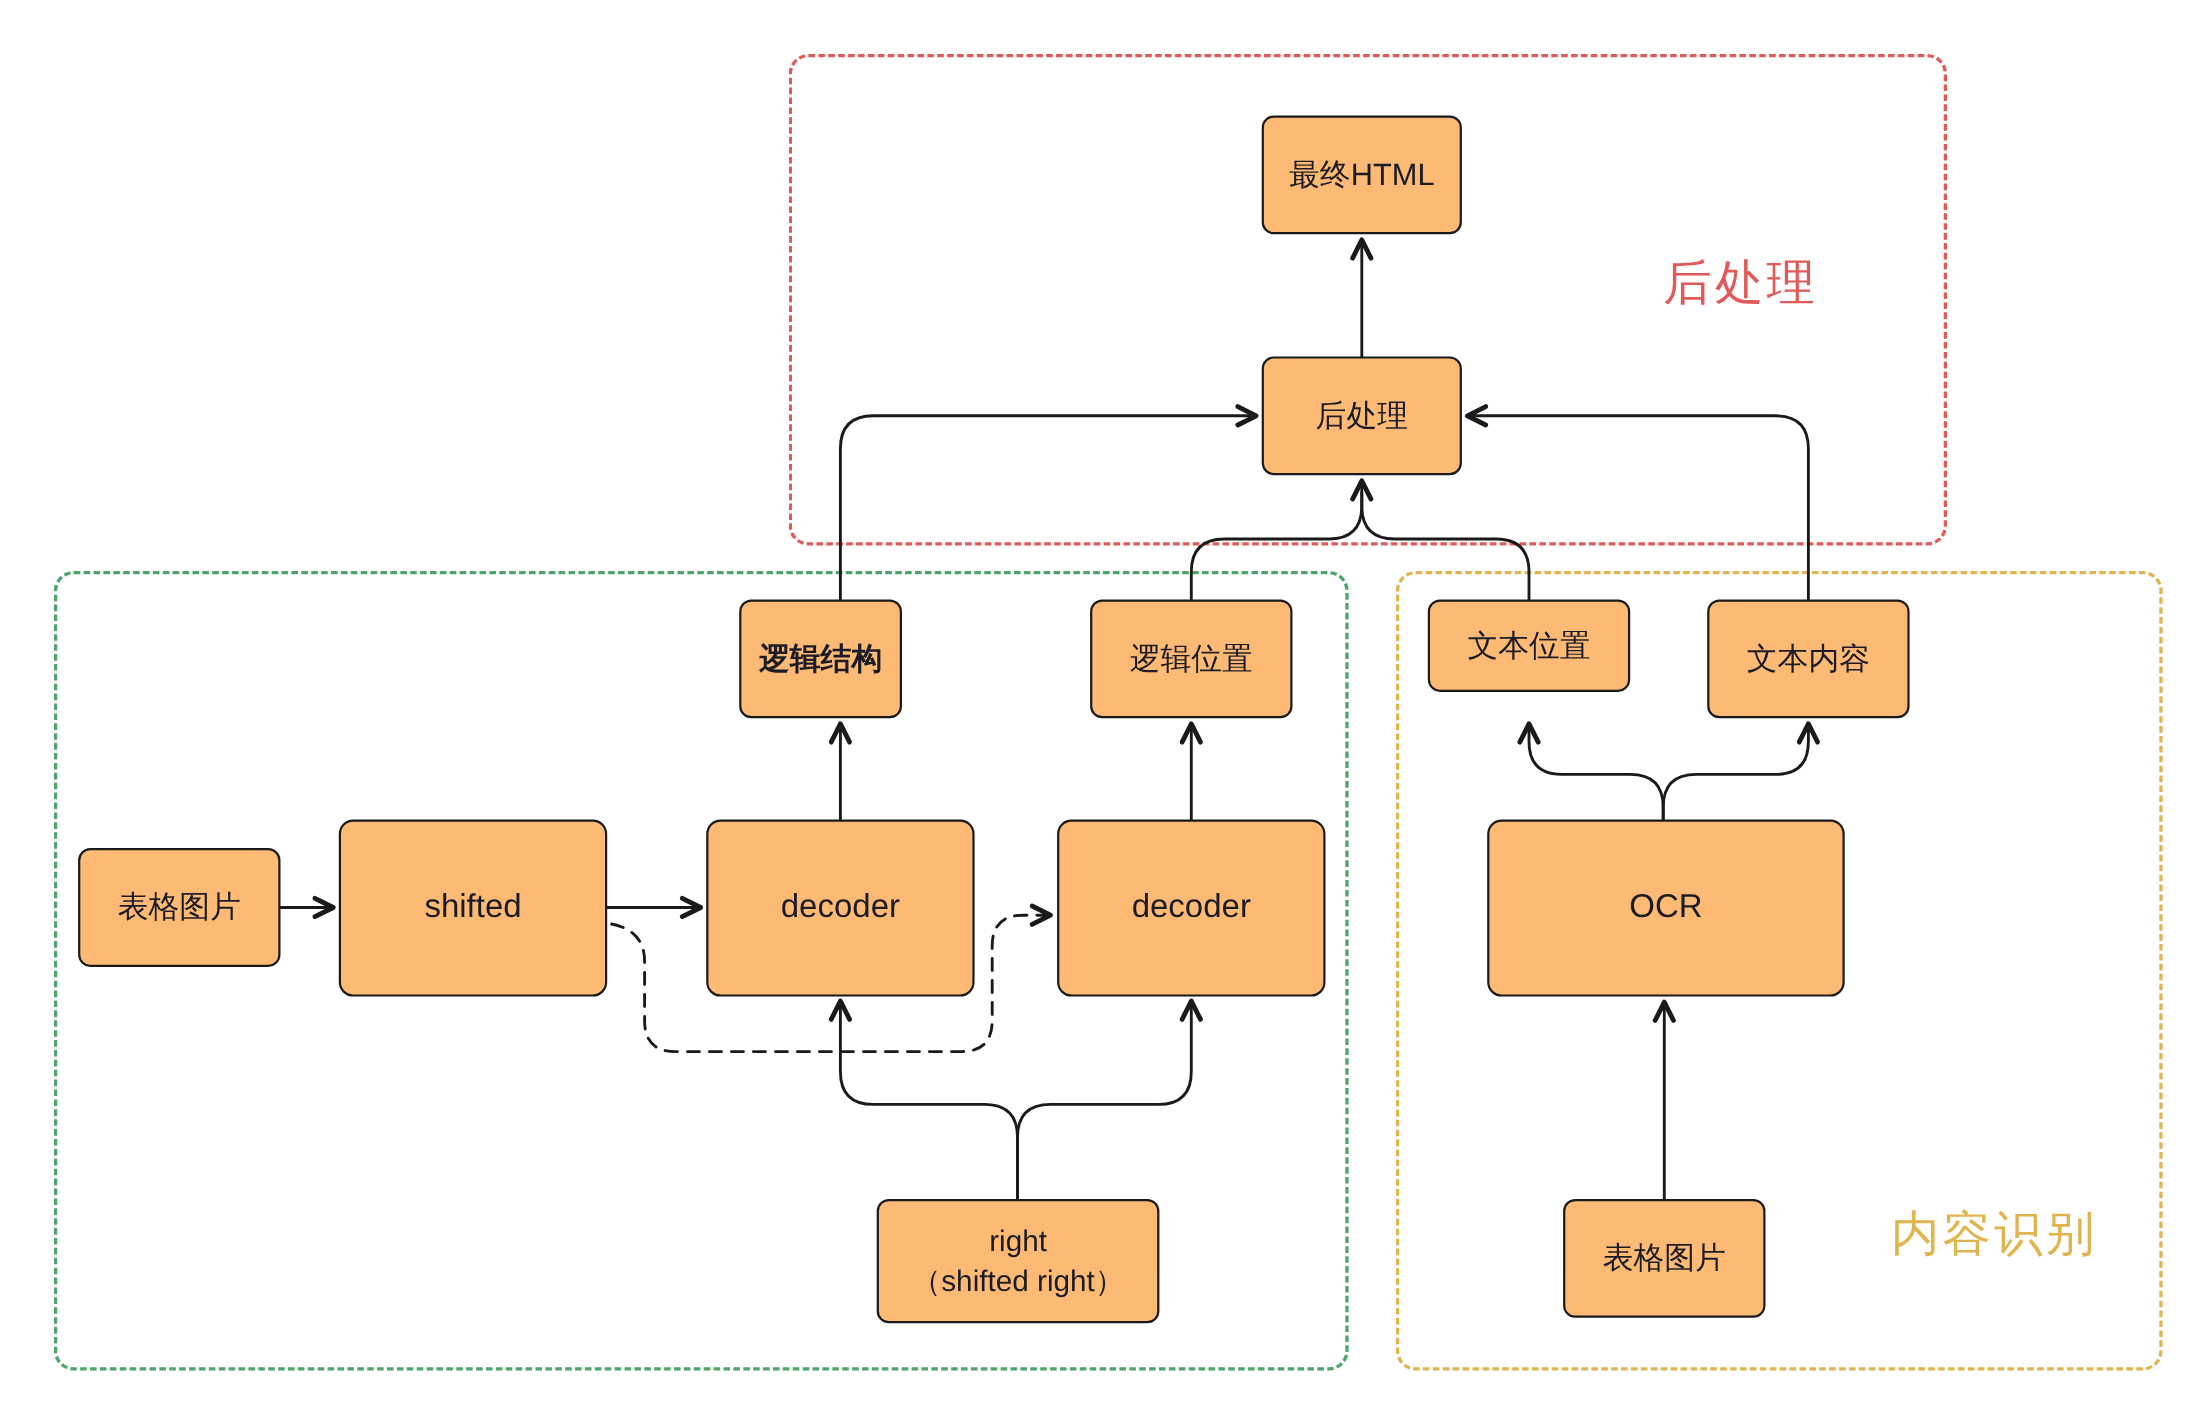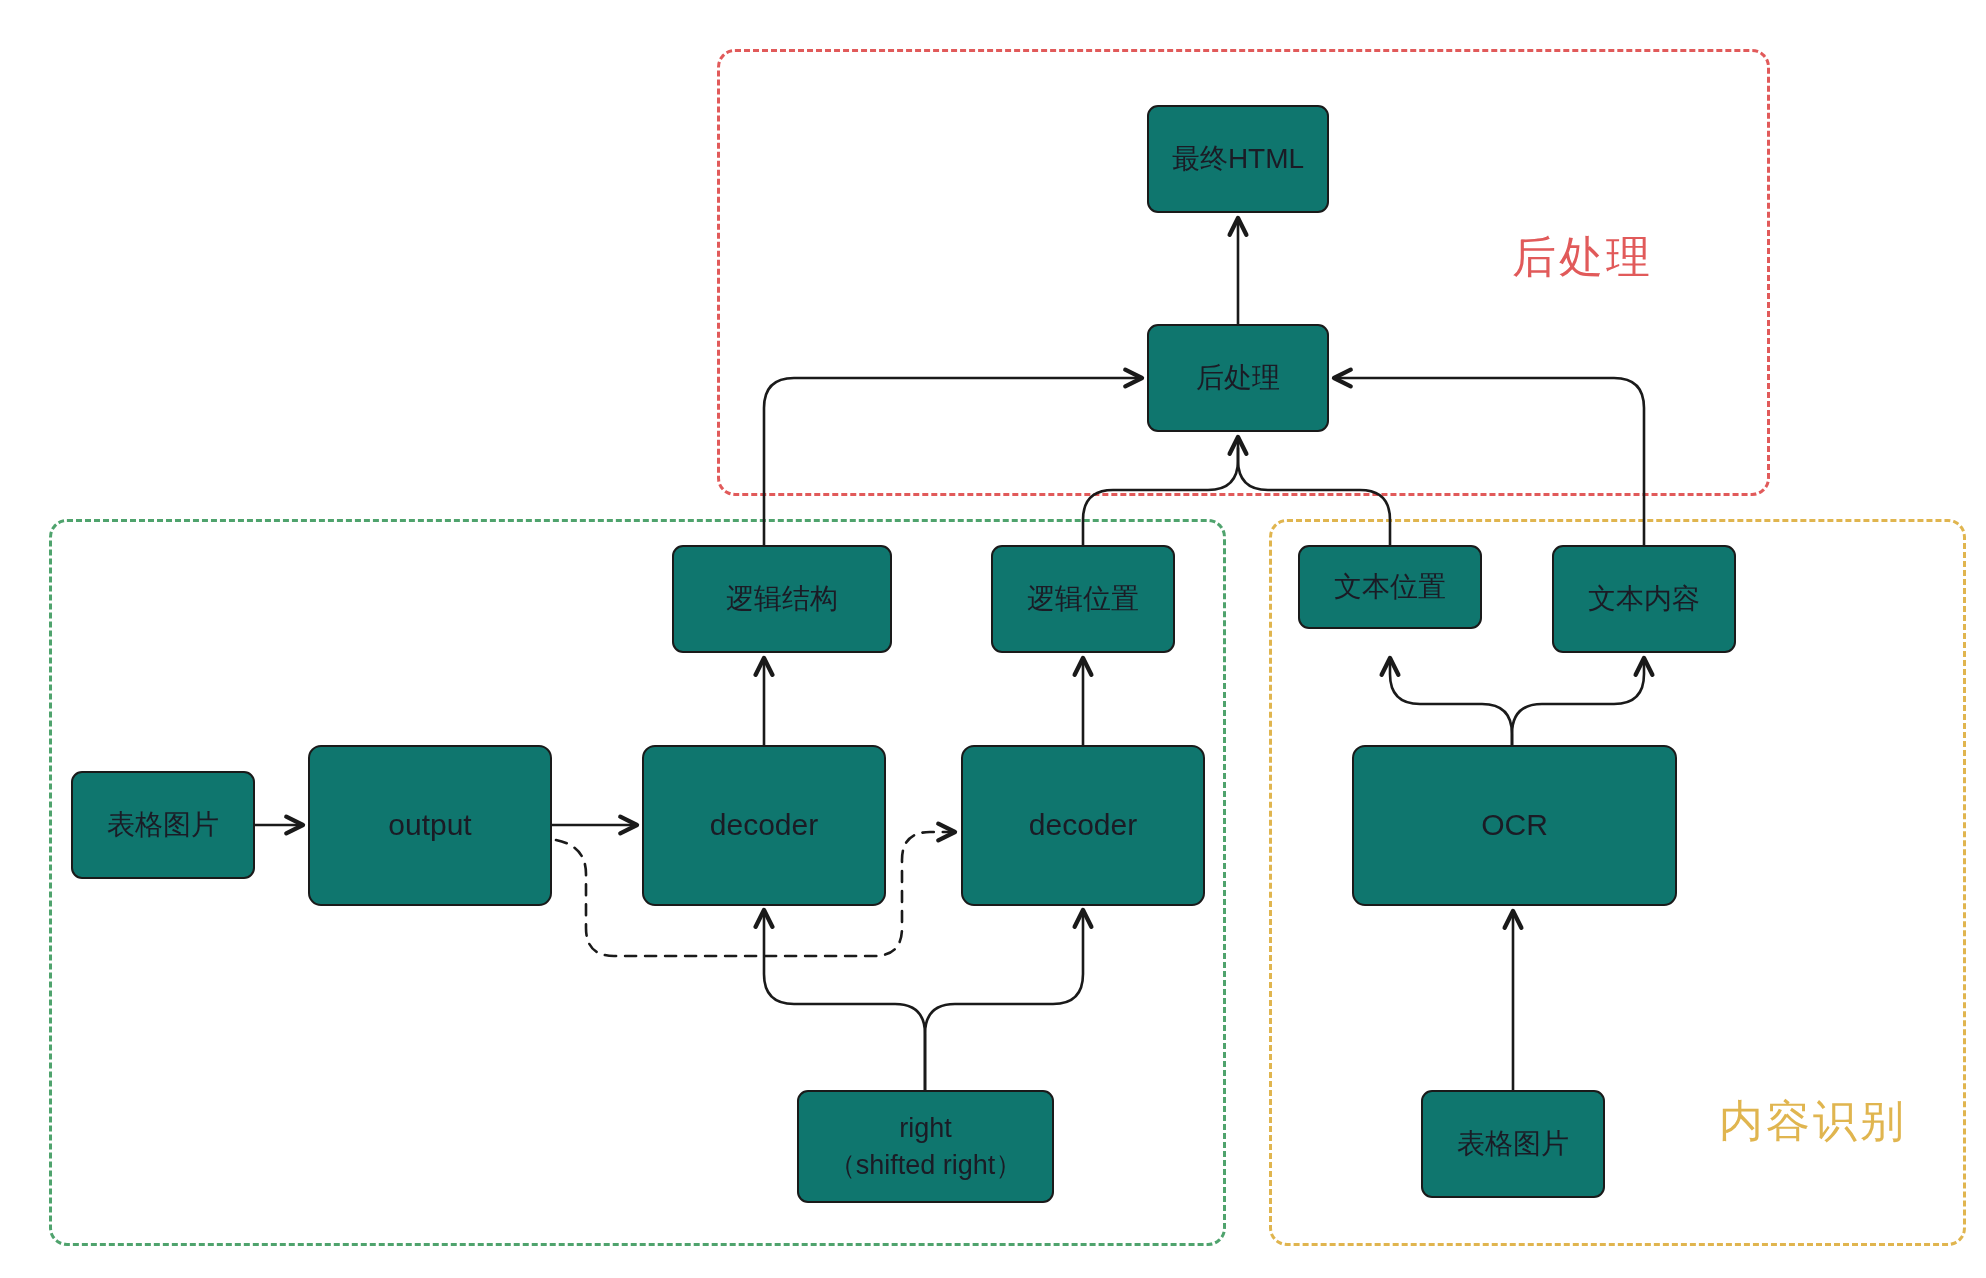--- a/index.html
+++ b/index.html
@@ -34,21 +34,21 @@
   .region-label.red    { color: #e15a5a; }
   .region-label.green  { color: #4fa36d; }
   .region-label.yellow { color: #e0b54f; }
 
   .node {
     position: absolute;
     display: flex;
     align-items: center;
     justify-content: center;
     text-align: center;
-    background: #0f766e;
+    background: #fdba74;
     border: 2.5px solid #1a1a1a;
     border-radius: 11px;
     font-size: 28px;
     color: #1b1b25;
     line-height: 1.35;
   }
   .node.large { font-size: 30px; border-radius: 13px; }
   .node.two-line { font-size: 27px; }
 
   svg.arrows {
@@ -113,27 +113,27 @@
 
     <path d="M 1513 1090 L 1513 911" marker-end="url(#arrow)"></path>
 
     <path d="M 1238 324 L 1238 218" marker-end="url(#arrow)"></path>
   </svg>
 
   <div class="node" style="left:1147px; top:105px; width:182px; height:108px;">最终HTML</div>
 
   <div class="node" style="left:1147px; top:324px; width:182px; height:108px;">后处理</div>
 
-  <div class="node" style="left:672px; top:545px; width:220px; height:108px;">逻辑结构</div>
+  <div class="node" style="left:672px; top:545px; width:148px; height:108px;font-weight:bold;">逻辑结构</div>
 
   <div class="node" style="left:991px; top:545px; width:184px; height:108px;">逻辑位置</div>
 
   <div class="node" style="left:71px; top:771px; width:184px; height:108px;">表格图片</div>
 
-  <div class="node large" style="left:308px; top:745px; width:244px; height:161px;">output</div>
+  <div class="node large" style="left:308px; top:745px; width:244px; height:161px;">shifted</div>
 
   <div class="node large" style="left:642px; top:745px; width:244px; height:161px;">decoder</div>
 
   <div class="node large" style="left:961px; top:745px; width:244px; height:161px;">decoder</div>
 
   <div class="node two-line" style="left:797px; top:1090px; width:257px; height:113px;">
     <div>
       <div>right</div>
       <div>（shifted right）</div>
     </div>

